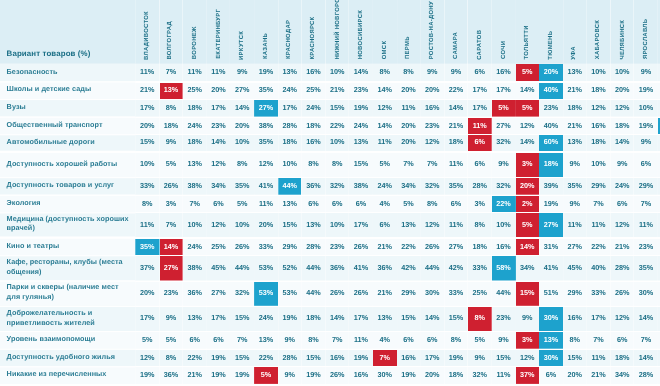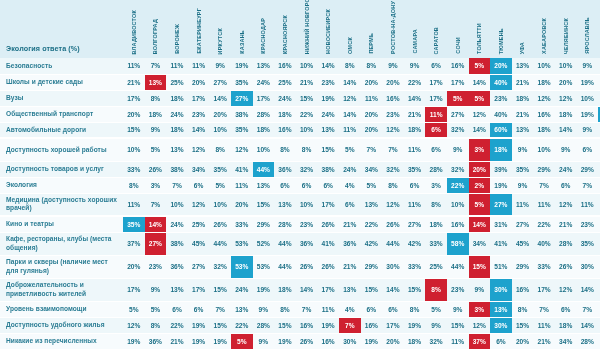--- a/index.html
+++ b/index.html
@@ -111,21 +111,21 @@
   .legend .spacer { width: 58px; }
 </style>
 </head>
 <body>
 
 <div id="root">
   <table class="grid">
     <thead>
       <tr>
         <th class="corner">
-          <div class="corner-label">Экология ответа (%)</div>
+          <div class="corner-label">Вариант товаров (%)</div>
         </th>
       <th class="cityhead">
             <div class="vert">
               <span>ВЛАДИВОСТОК</span>
             </div>
           </th>
           <th class="cityhead">
             <div class="vert">
               <span>ВОЛГОГРАД</span>
             </div>

